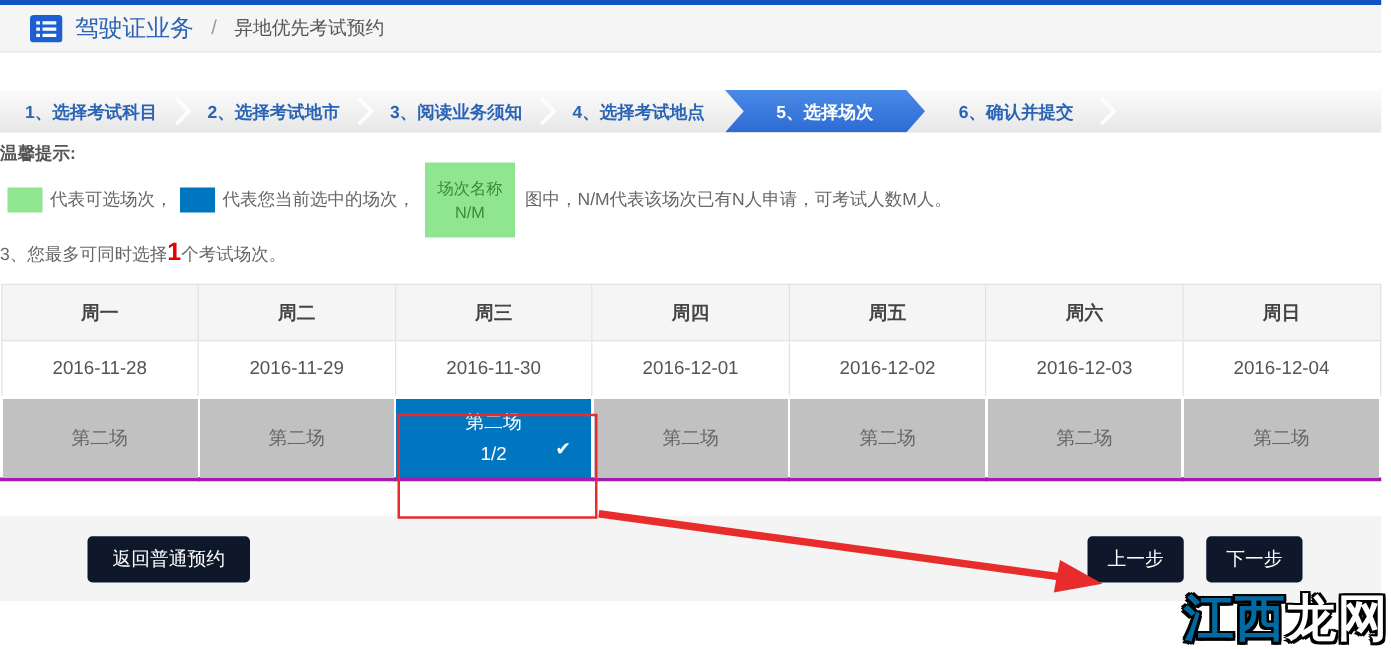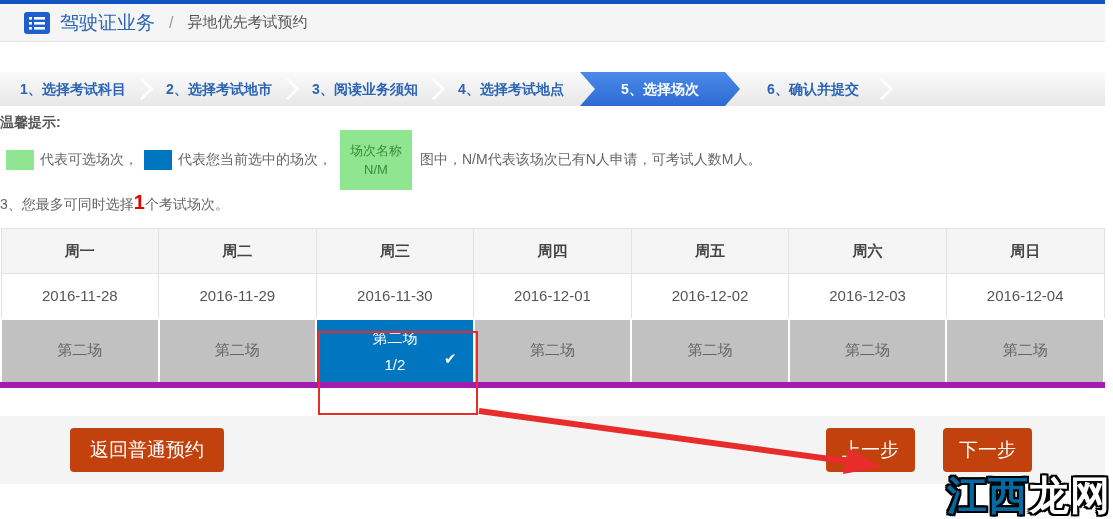--- a/index.html
+++ b/index.html
@@ -41,39 +41,39 @@
   .swatch.green { background:#90e690; }
   .swatch.blue  { background:#0076c0; }
   .legend-box { display:inline-flex; flex-direction:column; justify-content:center;
           background:#90e690; color:#3c8a3c; width:72px; height:60px; text-align:center;
           font-size:13px; line-height:1.5; margin:0 8px; }
   .tip-line { margin:10px 0 14px; }
   .red-num { color:#e60000; font-weight:bold; font-size:20px; line-height:1; }
 
   
   table.schedule { border-collapse:collapse; width:1105px; margin-top:4px;
-          table-layout:fixed; border-bottom:6px solid #a21caf; }
+          table-layout:fixed; border-bottom:3px solid #a21caf; }
   .schedule th { height:45px; background:#f5f5f5; color:#444; font-size:15px;
           border:1px solid #e2e2e2; text-align:center; font-weight:bold; }
   .schedule td.date { height:45px; color:#555; font-size:15px;
           border:1px solid #e2e2e2; text-align:center; background:#fff; }
   .schedule tr.sessions td { height:66px; padding:0; border:2px solid #fff;
           background:#c1c1c1; text-align:center; vertical-align:middle;
           color:#666; font-size:15px; cursor:pointer; position:relative; }
   .schedule tr.sessions td.sel { background:#0076c0; color:#fff; }
   .sess-count { margin-top:8px; }
   .check { position:absolute; right:16px; bottom:14px; font-size:15px; color:#fff; }
 
   
   footer { margin-top:28px; height:68px; background:#f4f4f4; position:relative;
            display:flex; align-items:center; }
-  .btn { background:#c2410c; color:#fff; border:none; border-radius:4px;
-         font-size:19px; padding:9px 16px; cursor:pointer; font-family:inherit; }
+  .btn { background:#0f172a; color:#fff; border:none; border-radius:4px;
+         font-size:15px; padding:9px 16px; cursor:pointer; font-family:inherit; }
   .btn.back { margin-left:70px; padding:9px 20px; }
-  .right-btns { position:absolute; right:73px; display:flex; gap:28px; }
+  .right-btns { position:absolute; right:63px; display:flex; gap:18px; }
 
   
   .red-rect { position:absolute; left:318px; top:331px; width:160px; height:84px;
           border:2px solid #e82c2c; z-index:30; pointer-events:none; }
   svg.arrow { position:absolute; left:0; top:0; width:1113px; height:519px;
           z-index:40; pointer-events:none; }
 
   
   .watermark { position:absolute; right:2px; bottom:4px; z-index:60; font-size:40px;
           font-weight:bold; letter-spacing:1px; white-space:nowrap; line-height:1;

